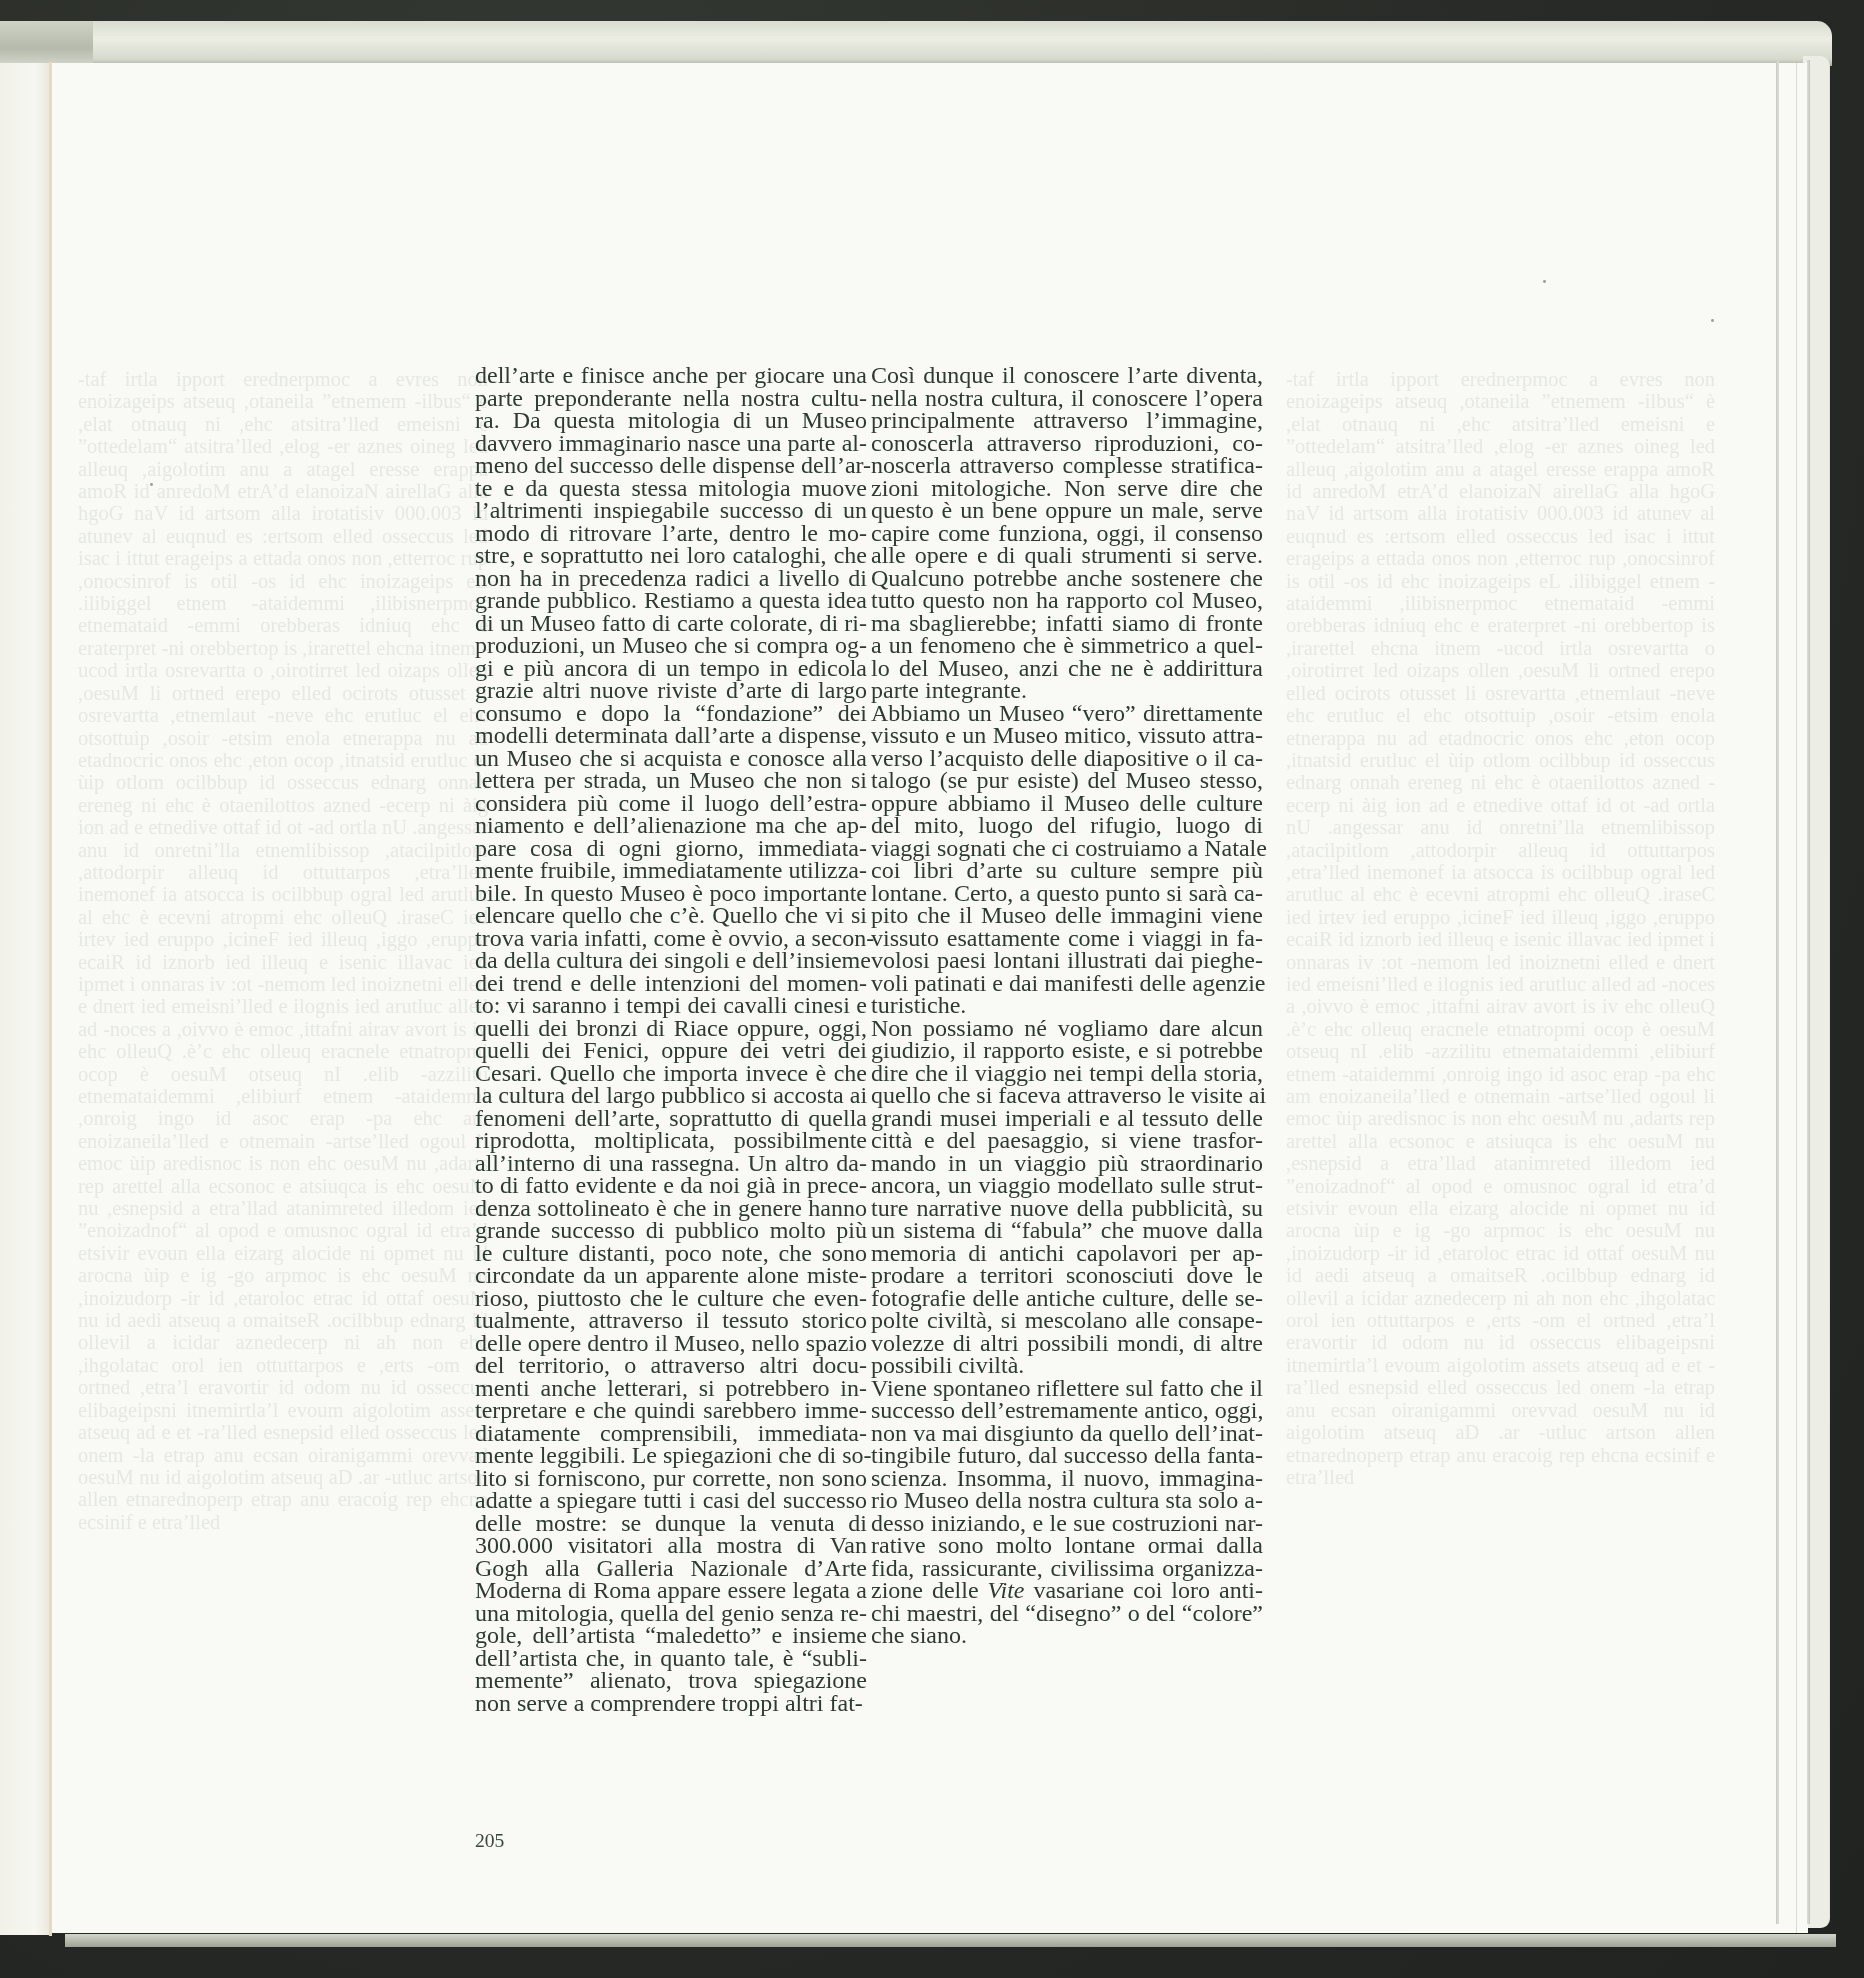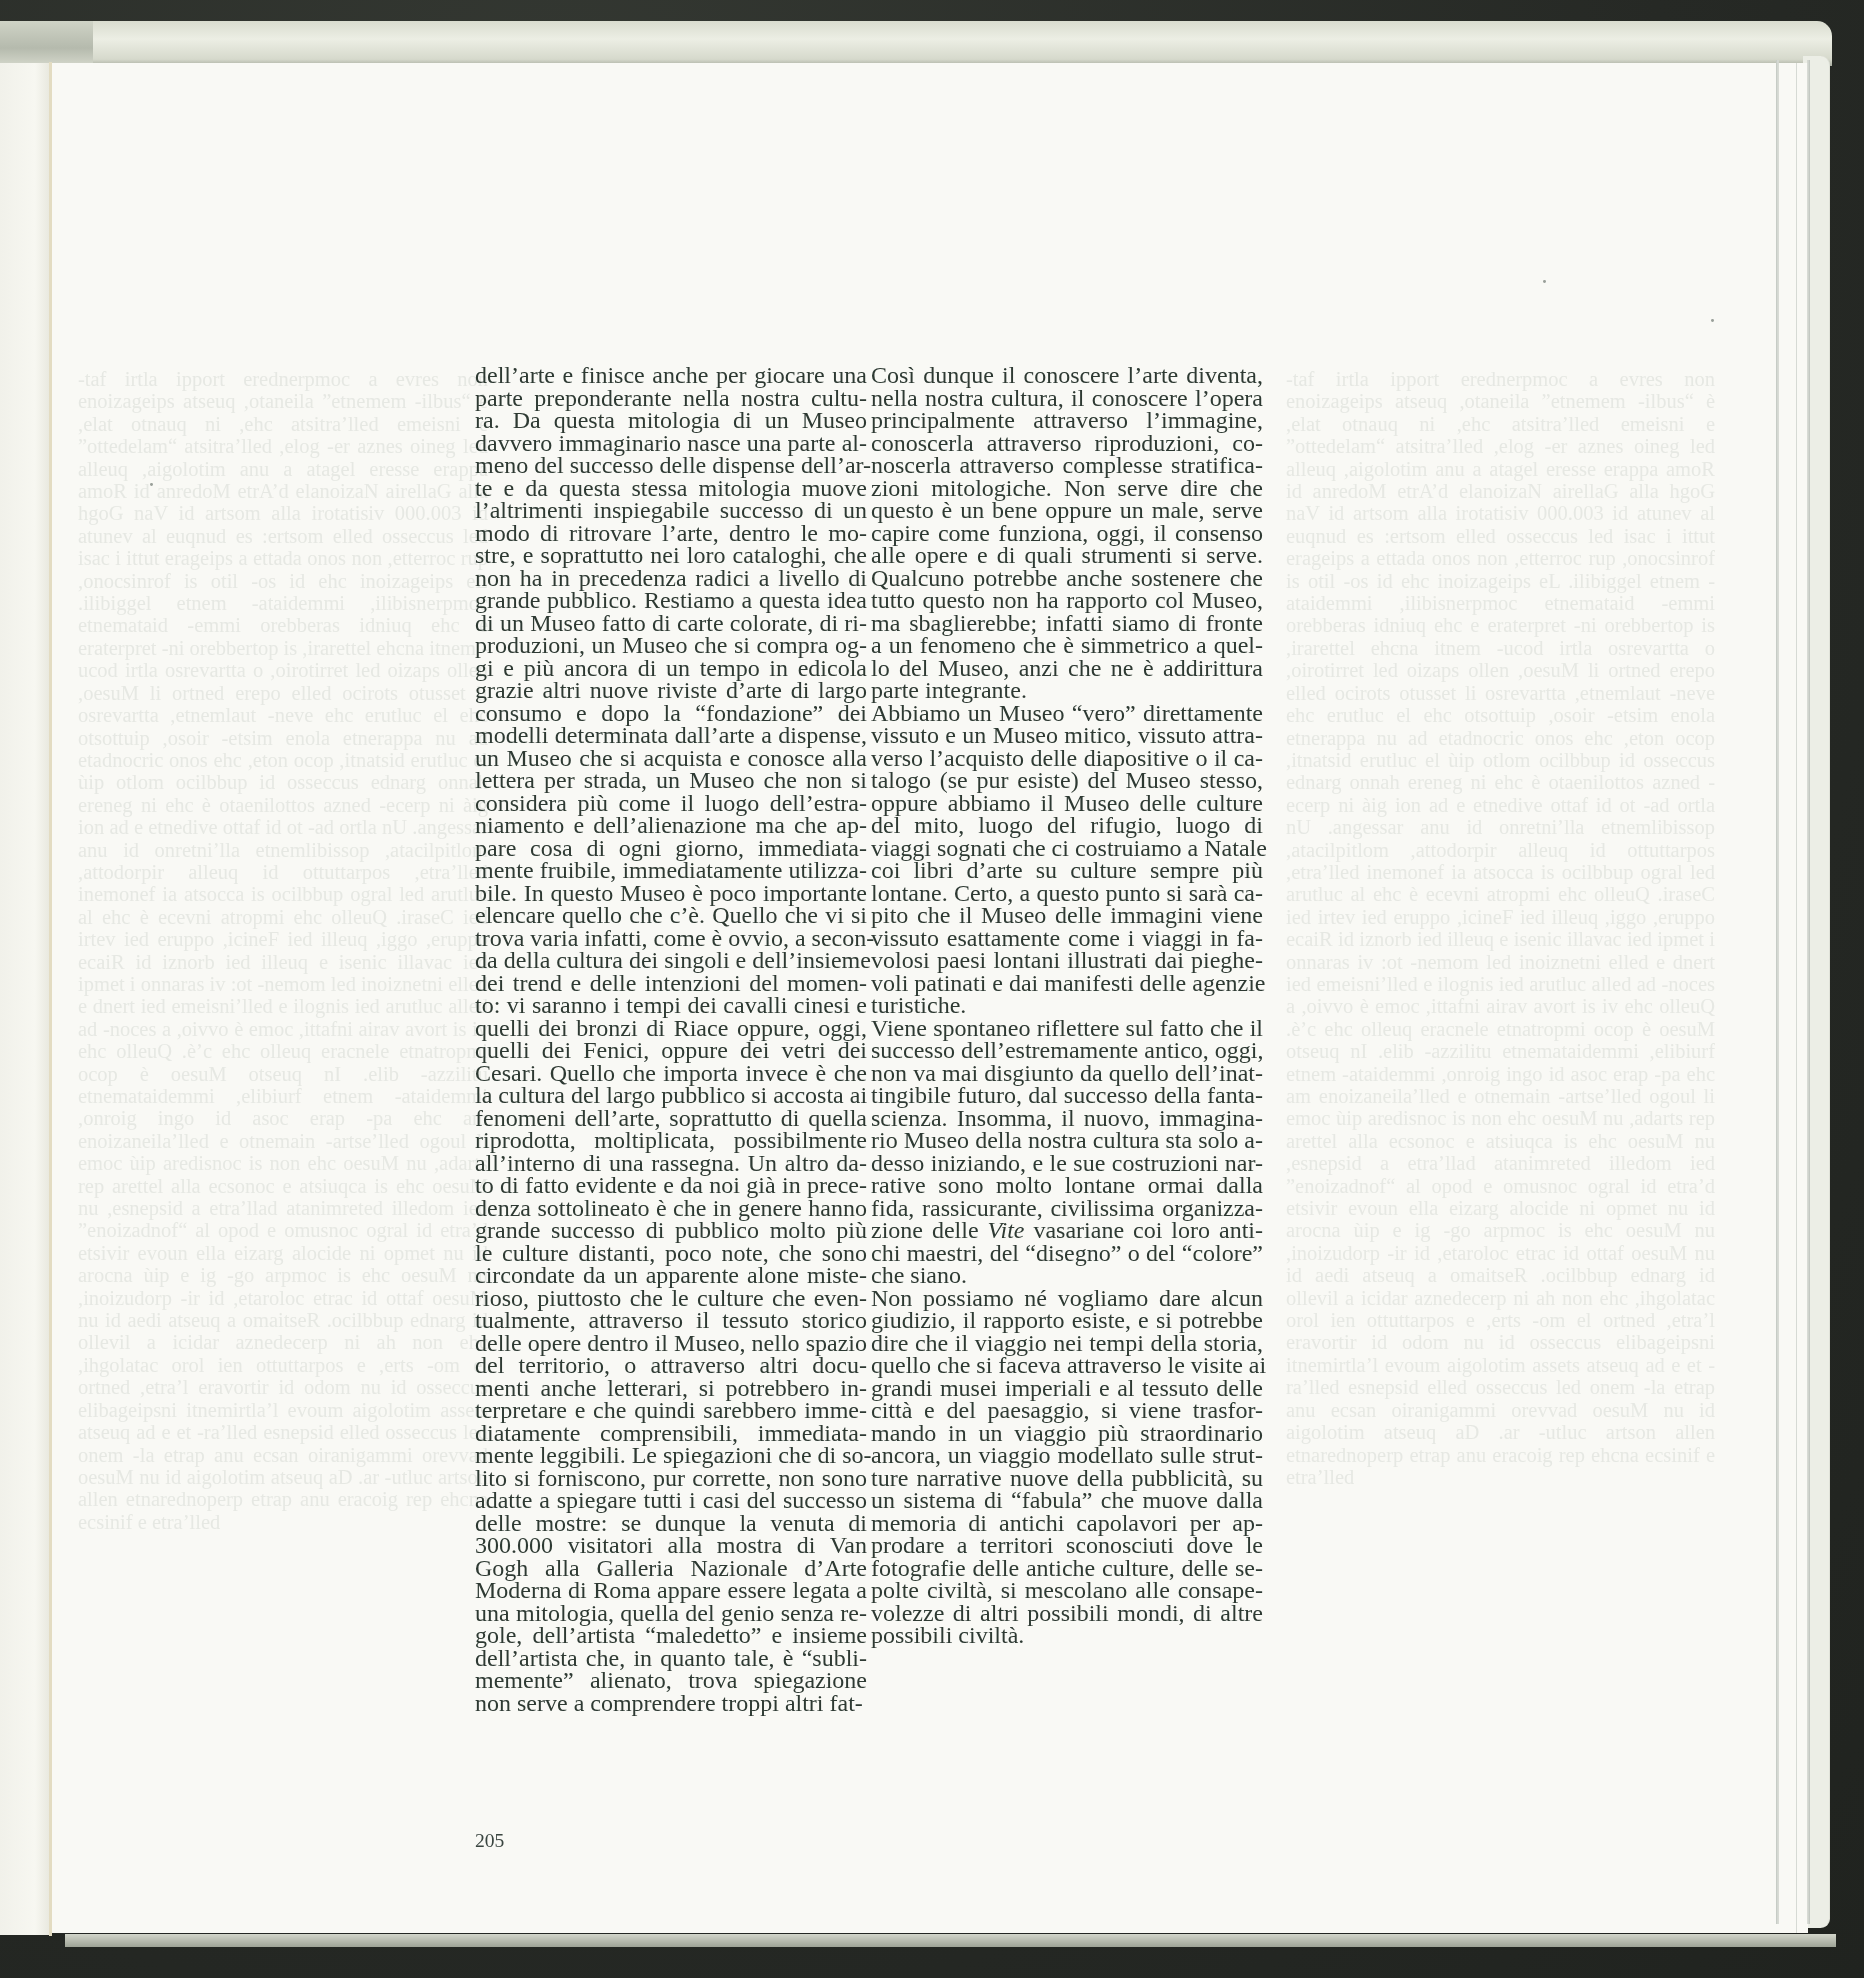--- a/index.html
+++ b/index.html
@@ -279,51 +279,51 @@
       <span class="line">viaggi sognati che ci costruiamo a Natale</span>
       <span class="line">coi libri d’arte su culture sempre più</span>
       <span class="line">lontane. Certo, a questo punto si sarà ca-</span>
       <span class="line">pito che il Museo delle immagini viene</span>
       <span class="line">vissuto esattamente come i viaggi in fa-</span>
       <span class="line">volosi paesi lontani illustrati dai pieghe-</span>
       <span class="line">voli patinati e dai manifesti delle agenzie</span>
       <span class="line last">turistiche.</span>
     </p>
     <p>
-      <span class="line">Viene spontaneo riflettere sul fatto che il</span>
-      <span class="line">successo dell’estremamente antico, oggi,</span>
-      <span class="line">non va mai disgiunto da quello dell’inat-</span>
-      <span class="line">tingibile futuro, dal successo della fanta-</span>
-      <span class="line">scienza. Insomma, il nuovo, immagina-</span>
-      <span class="line">rio Museo della nostra cultura sta solo a-</span>
-      <span class="line">desso iniziando, e le sue costruzioni nar-</span>
-      <span class="line">rative sono molto lontane ormai dalla</span>
-      <span class="line">fida, rassicurante, civilissima organizza-</span>
-      <span class="line"><span>zione delle </span><em>Vite</em><span> vasariane coi loro anti-</span></span>
-      <span class="line">chi maestri, del “disegno” o del “colore”</span>
-      <span class="line last">che siano.</span>
-    </p>
-    <p>
       <span class="line">Non possiamo né vogliamo dare alcun</span>
       <span class="line">giudizio, il rapporto esiste, e si potrebbe</span>
       <span class="line">dire che il viaggio nei tempi della storia,</span>
       <span class="line">quello che si faceva attraverso le visite ai</span>
       <span class="line">grandi musei imperiali e al tessuto delle</span>
       <span class="line">città e del paesaggio, si viene trasfor-</span>
       <span class="line">mando in un viaggio più straordinario</span>
       <span class="line">ancora, un viaggio modellato sulle strut-</span>
       <span class="line">ture narrative nuove della pubblicità, su</span>
       <span class="line">un sistema di “fabula” che muove dalla</span>
       <span class="line">memoria di antichi capolavori per ap-</span>
       <span class="line">prodare a territori sconosciuti dove le</span>
       <span class="line">fotografie delle antiche culture, delle se-</span>
       <span class="line">polte civiltà, si mescolano alle consape-</span>
       <span class="line">volezze di altri possibili mondi, di altre</span>
       <span class="line last">possibili civiltà.</span>
     </p>
+    <p>
+      <span class="line">Viene spontaneo riflettere sul fatto che il</span>
+      <span class="line">successo dell’estremamente antico, oggi,</span>
+      <span class="line">non va mai disgiunto da quello dell’inat-</span>
+      <span class="line">tingibile futuro, dal successo della fanta-</span>
+      <span class="line">scienza. Insomma, il nuovo, immagina-</span>
+      <span class="line">rio Museo della nostra cultura sta solo a-</span>
+      <span class="line">desso iniziando, e le sue costruzioni nar-</span>
+      <span class="line">rative sono molto lontane ormai dalla</span>
+      <span class="line">fida, rassicurante, civilissima organizza-</span>
+      <span class="line"><span>zione delle </span><em>Vite</em><span> vasariane coi loro anti-</span></span>
+      <span class="line">chi maestri, del “disegno” o del “colore”</span>
+      <span class="line last">che siano.</span>
+    </p>
   </div>
 
 <div class="page-number">205</div>
 
 <div class="dust" style="left:150px;top:483px;"></div>
 <div class="dust" style="left:1543px;top:280px;"></div>
 <div class="dust" style="left:1711px;top:319px;"></div>
 
 
 </body></html>

